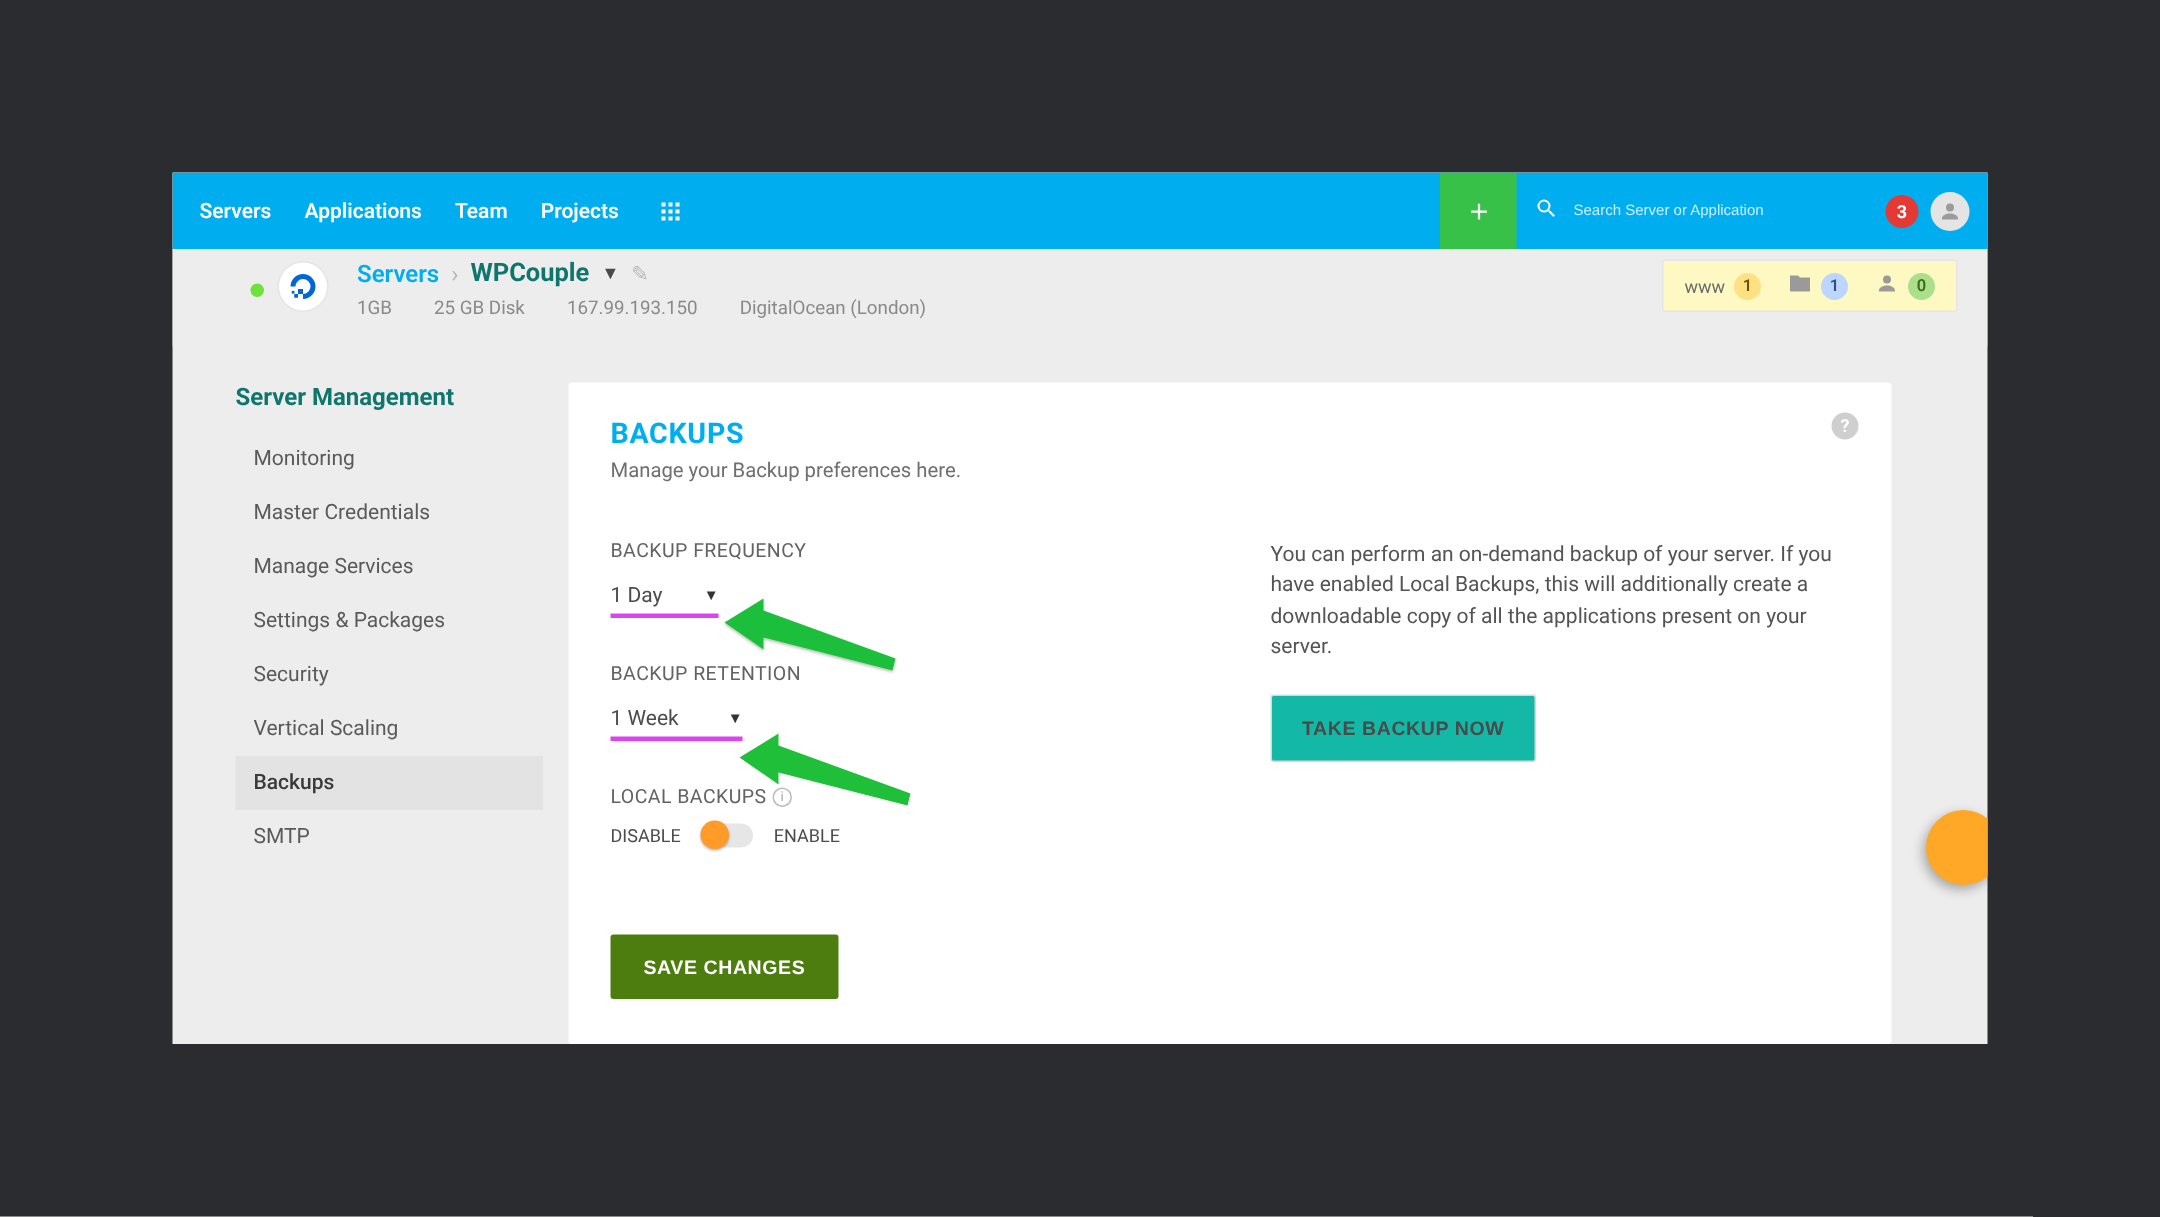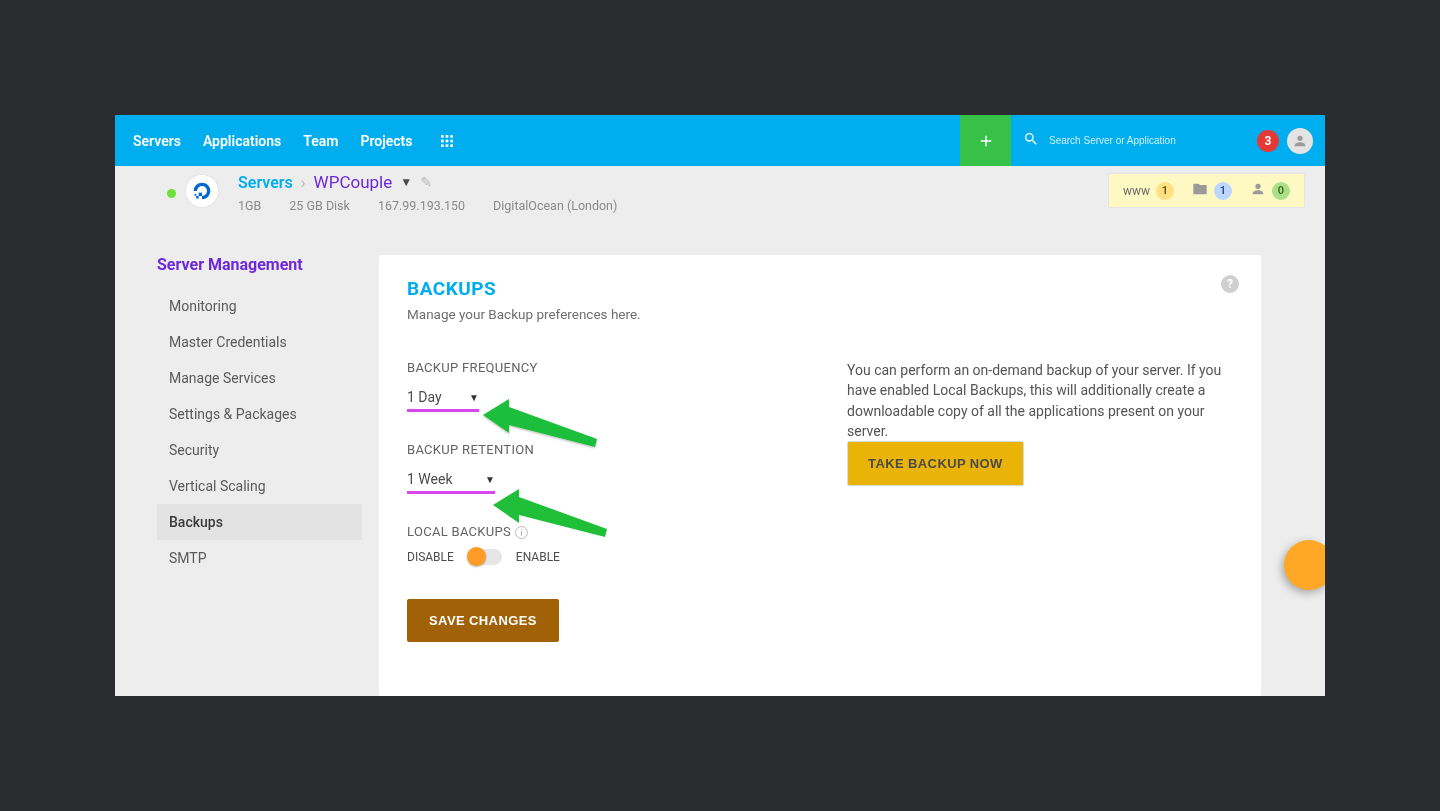--- a/index.html
+++ b/index.html
@@ -23,58 +23,58 @@
   .topnav .avatar { width: 26px; height: 26px; border-radius: 50%; background: #e4e4e4; color: #9b9b9b; display: flex; align-items: center; justify-content: center; margin: 0 12px 0 8px; }
   .topnav .avatar svg { width: 16px; height: 16px; fill: #9b9b9b; }
 
   
   .header { position: absolute; left: 0; right: 0; top: 51px; height: 65px; background: #ededed; }
   .status-dot { position: absolute; left: 52px; top: 23px; width: 9px; height: 9px; border-radius: 50%; background: #6de23a; }
   .do-badge { position: absolute; left: 71px; top: 9px; width: 32px; height: 32px; border-radius: 50%; background: #fff; display:flex; align-items:center; justify-content:center; box-shadow: 0 0 0 1px #e5e5e5; }
   .do-badge svg { width: 20px; height: 20px; }
   .crumbs { position: absolute; left: 123px; top: 6px; font-size: 16px; color: #6a6a6a; display:flex; align-items:center; gap:8px; }
   .crumbs .servers-link { color: #00aeef; font-weight: 600; }
-  .crumbs .name { color: #6d28d9; font-weight: 400; font-size: 17px; }
+  .crumbs .name { color: #0f766e; font-weight: 700; font-size: 17px; }
   .crumbs .caretdown { font-size: 12px; color: #4a4a4a; }
   .crumbs .pencil { color: #b8b8b8; font-size: 14px; }
   .subinfo { position: absolute; left: 123px; top: 32px; font-size: 12.5px; color: #8a8a8a; display:flex; gap:28px; }
   .header .stat-strip { position: absolute; right: 20px; top: 7px; height: 35px; background: #fef9c3; border: 1px solid #e5e5e5; border-radius: 2px; display:flex; align-items:center; gap:18px; padding: 0 14px; }
   .stat-strip .stat { display:flex; align-items:center; gap:6px; font-size: 12px; color:#6a6a6a; }
   .pill { min-width:18px; height:18px; border-radius:9px; font-size:11px; display:flex; align-items:center; justify-content:center; font-weight:600; color:#5a5a2a; padding:0 5px; }
   .pill.yellow { background:#ffe082; color:#6d5200; }
   .pill.blue { background:#bcd6ff; color:#2b4f8a; }
   .pill.green { background:#a9e089; color:#3d6b1f; }
   .folder-icon svg, .user-icon svg { width:16px; height:16px; fill:#9a9a9a; }
 
   
   .sidebar { position: absolute; left: 42px; top: 140px; width: 205px; }
-  .sidebar h2 { font-size: 16px; font-weight: 700; color: #6d28d9; margin-bottom: 14px; }
+  .sidebar h2 { font-size: 16px; font-weight: 700; color: #0f766e; margin-bottom: 14px; }
   .sidebar ul { list-style:none; }
   .sidebar li { padding: 10px 12px; font-size: 14px; color: #5a5a5a; cursor: pointer; }
   .sidebar li.active { background: #e3e3e3; color:#3a3a3a; font-weight:500; }
 
   
   .panel { position: absolute; left: 264px; right: 64px; top: 140px; bottom: 0; background:#fff; border-radius: 2px; padding: 22px 28px; }
   .panel h1 { color: #00aeef; font-size: 19px; font-weight: 700; letter-spacing: .5px; }
   .panel .sub { color: #6f6f6f; font-size: 13.5px; margin-top: 6px; }
   .panel .help-q { position:absolute; right: 22px; top: 20px; width:18px; height:18px; border-radius:50%; background:#cfcfcf; color:#fff; font-size:12px; display:flex; align-items:center; justify-content:center; font-weight:700; }
   .form-area { margin-top: 38px; display:flex; gap: 60px; }
   .left-col { width: 370px; }
   .right-col { flex:1; padding-left: 10px; }
   .field-label { font-size: 13px; color:#636363; letter-spacing: .3px; margin-bottom: 10px; }
   .select { display:flex; align-items:center; gap:8px; padding: 4px 0; border-bottom: 3px solid #d946ef; width: 72px; color:#4c4c4c; font-size:14px; cursor:pointer; }
   .select .caret { font-size:10px; margin-left:auto; color:#333; }
   .select.wide { width: 88px; }
   .field-block { margin-bottom: 30px; }
   .local-row { display:flex; align-items:center; gap:14px; font-size:12px; color:#4c4c4c; }
   .toggle { width: 34px; height: 16px; background:#e6e6e6; border-radius:8px; position:relative; display:inline-block; }
   .toggle .knob { position:absolute; left:-1px; top:-2px; width:19px; height:19px; background:#ff9b26; border-radius:50%; box-shadow:0 1px 2px rgba(0,0,0,.3); }
-  .btn-save { margin-top: 4px; background:#a16207; color:#fff; border:0; padding: 14px 22px; font-size: 13px; font-weight:700; letter-spacing:.4px; border-radius:2px; cursor:pointer; }
+  .btn-save { margin-top: 28px; background:#4d7c0f; color:#fff; border:0; padding: 14px 22px; font-size: 13px; font-weight:700; letter-spacing:.4px; border-radius:2px; cursor:pointer; }
   .right-col p { font-size: 14px; color:#545454; line-height:1.45; }
-  .btn-backup { background:#eab308; border:1px solid #d9d9d9; color:#4a4a4a; padding: 14px 20px; font-size: 13px; font-weight:600; letter-spacing:.4px; border-radius:2px; cursor:pointer;text-align:center; }
+  .btn-backup { margin-top: 22px; background:#14b8a6; border:1px solid #d9d9d9; color:#4a4a4a; padding: 14px 20px; font-size: 13px; font-weight:600; letter-spacing:.4px; border-radius:2px; cursor:pointer;text-align:center; }
 
   
   .arrow { position:absolute; pointer-events:none; }
 
   
   .chat-bubble { position:absolute; right:-9px; bottom:106px; width:50px; height:50px; border-radius:50%; background:#ffa726; box-shadow: -2px 3px 8px rgba(0,0,0,.3); }
 
 </style>
 </head>
 <body>

